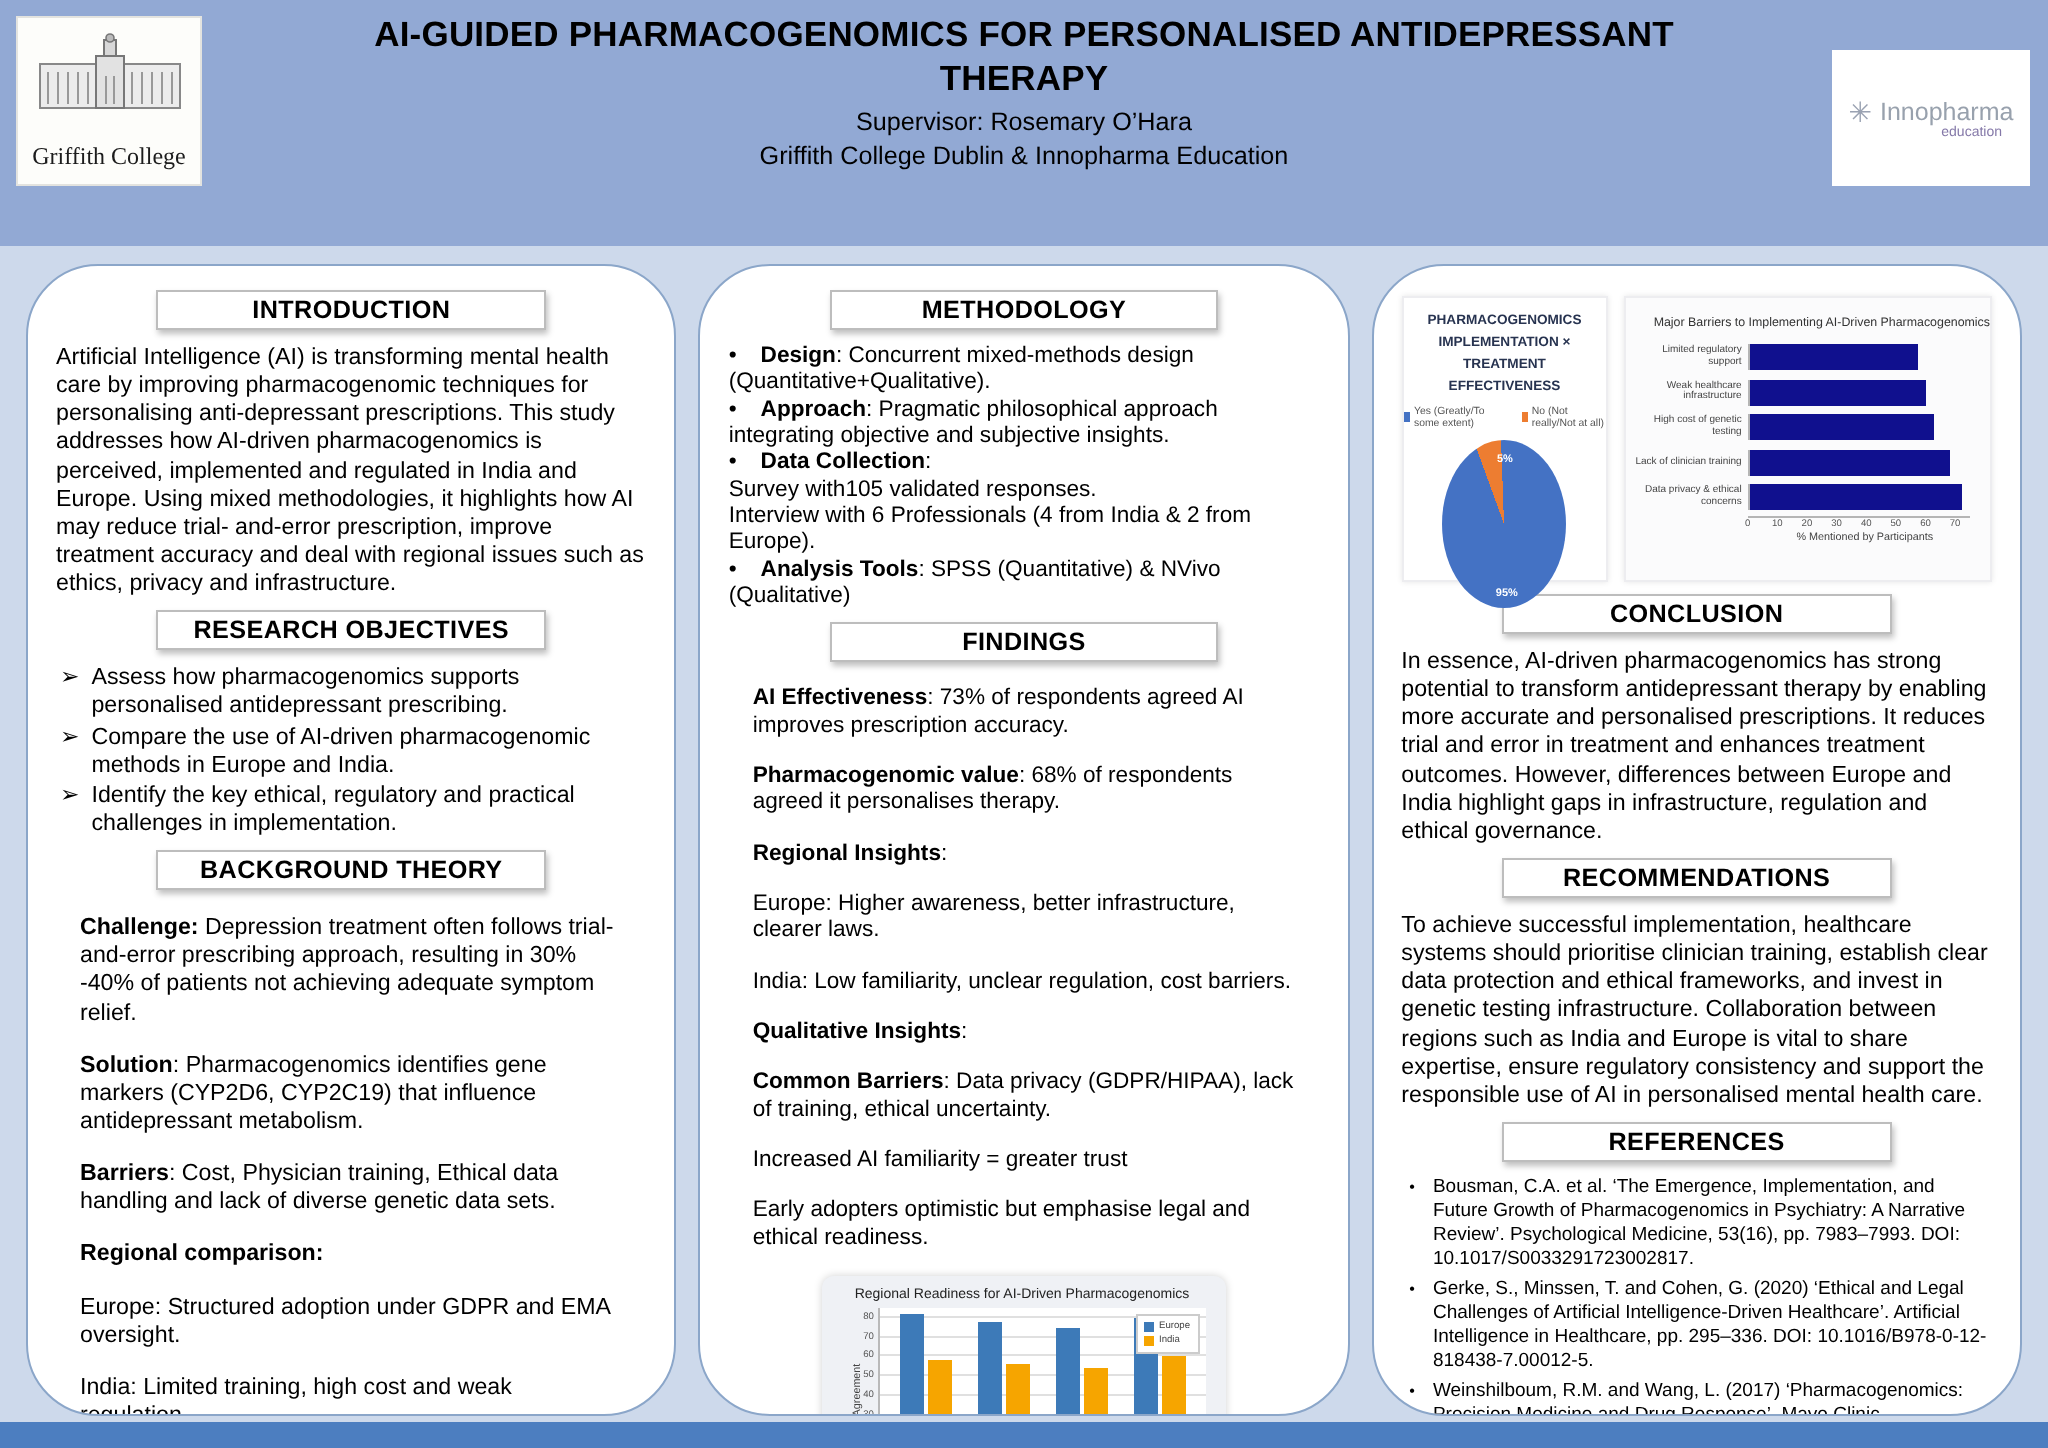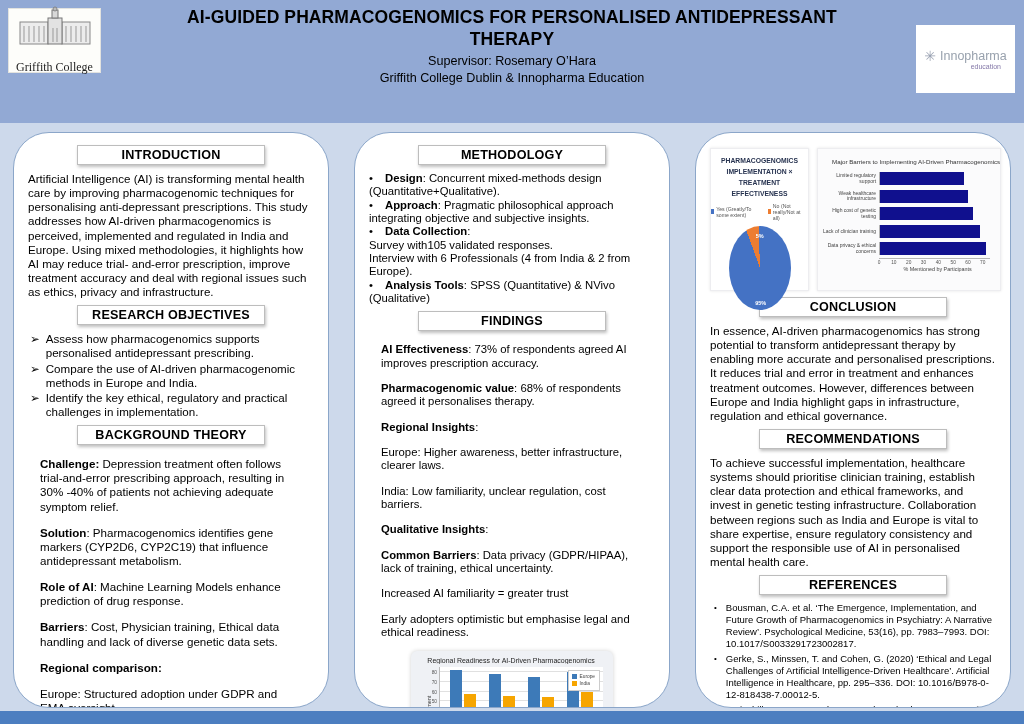--- a/index.html
+++ b/index.html
@@ -5,32 +5,32 @@
   * { margin:0; padding:0; box-sizing:border-box; }
   html,body { background:#aebfd8; }
   body { font-family:"Liberation Sans", sans-serif; color:#000; }
   .poster { position:relative; width:1024px; height:724px; background:#cdd9eb; overflow:hidden; margin:0 auto; }
 
   
   .header { position:absolute; top:0; left:0; right:0; height:123px; background:#92a9d4; }
   .head-center { position:absolute; left:115px; right:115px; top:7px; text-align:center; }
   .title { font-size:17.5px; font-weight:bold; line-height:1.25; max-width:680px; margin:0 auto 2px; letter-spacing:.1px; }
   .sub { font-size:12.6px; line-height:1.4; }
-  .logo-left { position:absolute; left:8px; top:8px; width:93px; height:65px; background:#fdfdfa; border:1px solid #e3e3df;
+  .logo-left { position:absolute; left:8px; top:8px; width:93px; height:85px; background:#fdfdfa; border:1px solid #e3e3df;
                display:flex; flex-direction:column; align-items:center; justify-content:center; gap:6px; }
   .gc-text { font-family:"Liberation Serif", serif; font-size:12px; color:#1c1c1c; }
   .logo-right { position:absolute; right:9px; top:25px; width:99px; height:68px; background:#ffffff;
                 display:flex; flex-direction:column; align-items:center; justify-content:center; }
   .inno-row { display:flex; align-items:center; gap:4px; }
   .inno-star { color:#9aa2b2; font-size:14px; line-height:1; }
   .inno-name { color:#98a1ad; font-size:12.5px; }
   .inno-sub { color:#8478a8; font-size:7px; align-self:flex-end; margin-right:14px; }
 
   
-  .columns { position:absolute; top:132px; left:13px; right:13px; bottom:16px; display:flex; gap:25px; }
+  .columns { position:absolute; top:132px; left:13px; right:13px; bottom:16px; display:flex; gap:11px; }
   .col { flex:1; background:#ffffff; border:1.6px solid #8ba6c9; border-radius:36px; padding:9px 14px; overflow:hidden; }
   .sec-head { width:66%; margin:6px auto 7px; background:#fff; border:1px solid #bdbdbd; box-shadow:1px 2px 3px rgba(0,0,0,.25);
               text-align:center; font-weight:bold; font-size:12.6px; padding:2px 0; letter-spacing:.2px; }
   .body-text { font-size:11.6px; line-height:1.22; margin-bottom:5px; }
   .tight { font-size:11.3px; line-height:1.18; }
   .t-line { margin:12px; }
   .t-line span { white-space:pre-line; }
   ul.plain { list-style:none; }
   ul.obj { font-size:11.6px; line-height:1.22; margin:2px 0 6px 2px; }
   ul.obj li { display:flex; gap:6px; margin-bottom:1px; }
@@ -148,21 +148,20 @@
           </li>
           <li>
             <span class="marker">➢</span>
             <span>Identify the key ethical, regulatory and practical challenges in implementation.</span>
           </li>
         </ul>
       <div class="sec-head">BACKGROUND THEORY</div>
       <div class="body-text" id="background-lines" style="margin-top:6px;">
           <div class="t-line"><b>Challenge:</b><span> Depression treatment often follows trial-and-error prescribing approach, resulting in 30% -40% of patients not achieving adequate symptom relief.</span></div>
           <div class="t-line"><b>Solution</b><span>: Pharmacogenomics identifies gene markers (CYP2D6, CYP2C19) that influence antidepressant metabolism.</span></div>
-          <div class="t-line"><b>Role of AI</b><span>: Machine Learning Models enhance prediction of drug response.</span></div>
           <div class="t-line"><b>Barriers</b><span>: Cost, Physician training, Ethical data handling and lack of diverse genetic data sets.</span></div>
           <div class="t-line"><b>Regional comparison:</b><span></span></div>
           <div class="t-line"><span>Europe: Structured adoption under GDPR and EMA oversight.</span></div>
           <div class="t-line"><span>India: Limited training, high cost and weak regulation.</span></div>
         </div>
     </section>
 
     <section class="col">
       <div class="sec-head" style="margin-top:3px;">METHODOLOGY</div>
       <ul class="plain tight" id="methodology-list">

